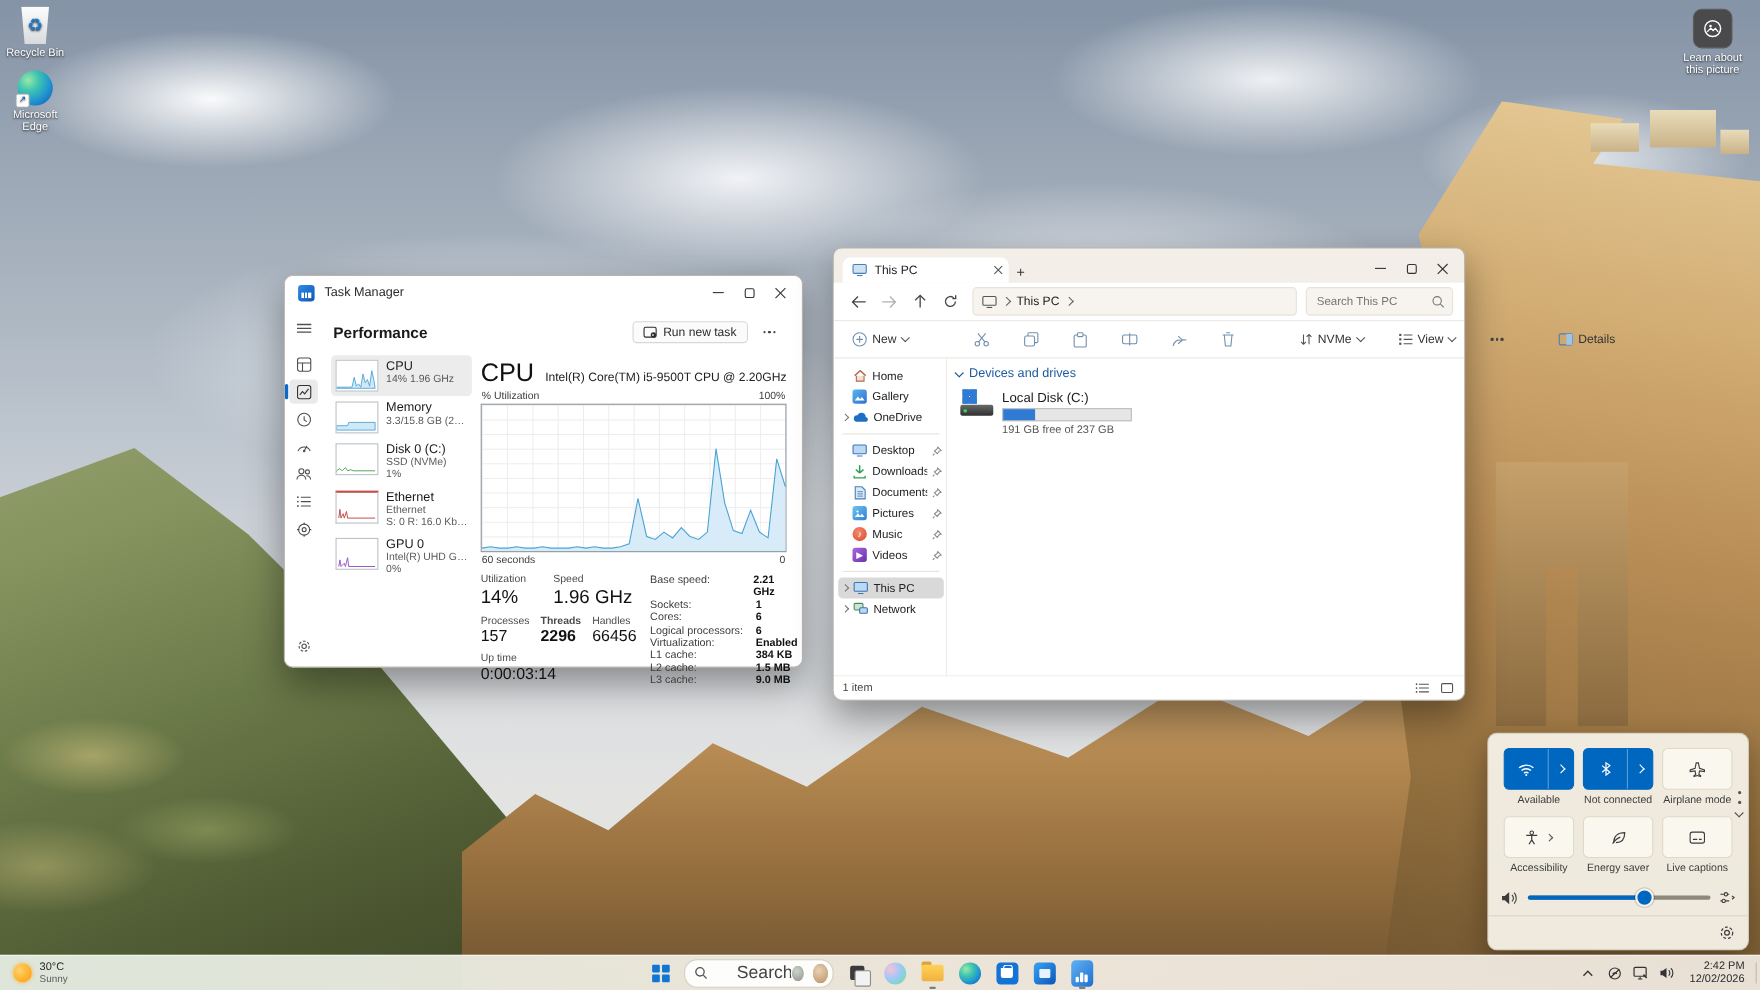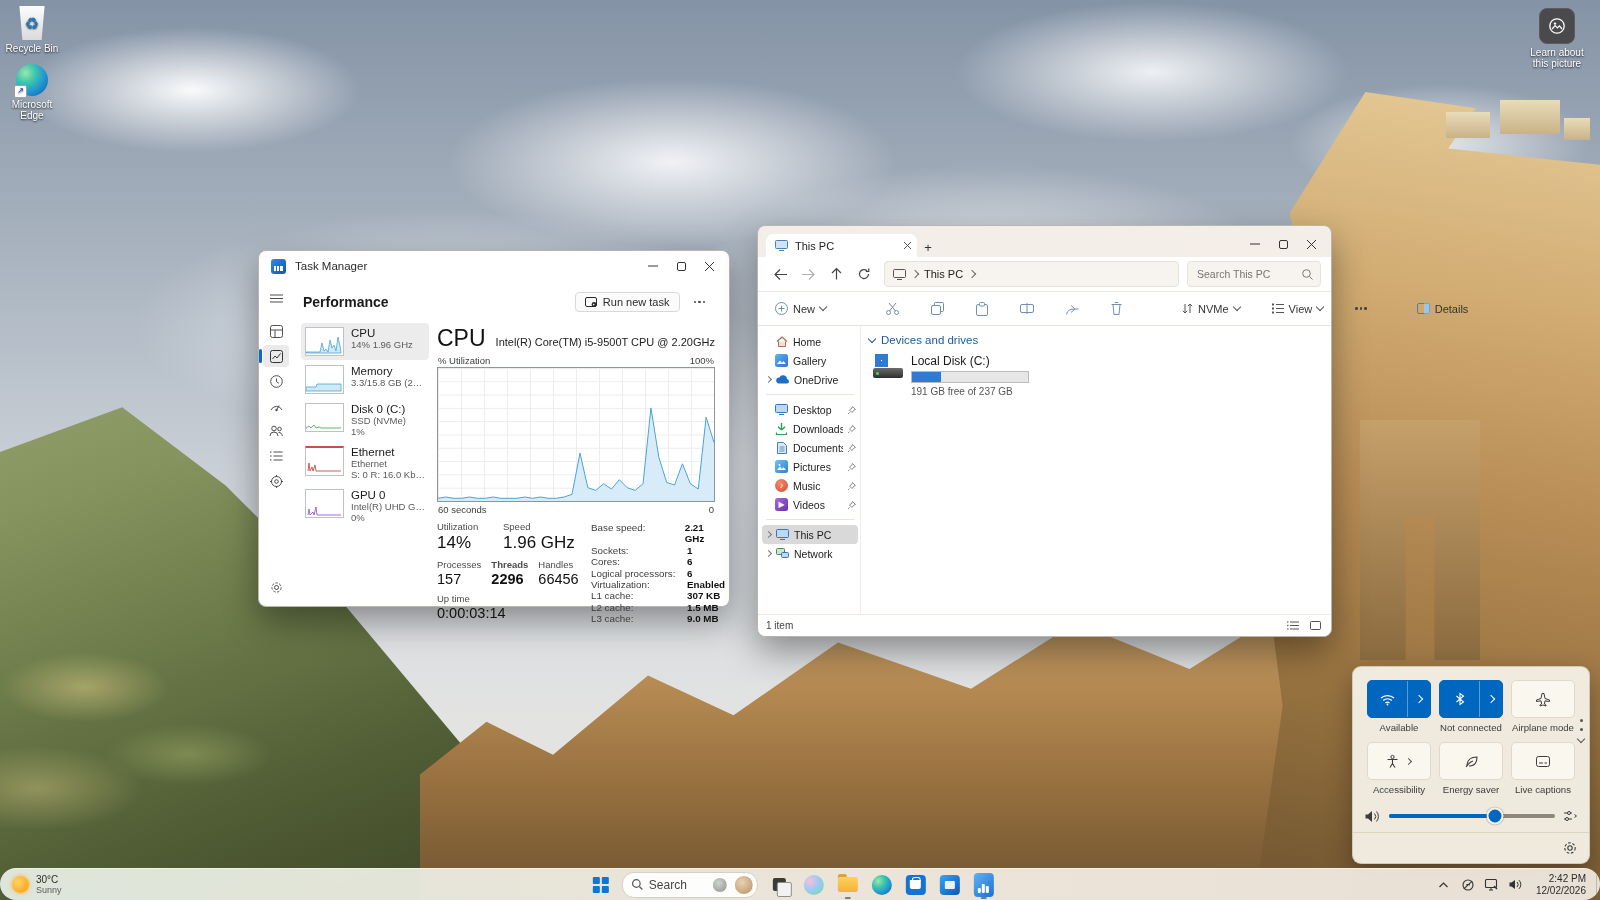--- a/index.html
+++ b/index.html
@@ -178,34 +178,34 @@
   .qs-pager .vchv{width:5px;height:5px;border-right:1.4px solid #555;border-bottom:1.4px solid #555;transform:rotate(45deg);margin-top:-1px;}
   .vol-row{position:absolute;left:12px;right:12px;top:136px;height:26px;display:flex;align-items:center;gap:8px;}
   .vol-track{flex:1;height:4px;border-radius:2px;background:#8d887c;position:relative;}
   .vol-fill{position:absolute;left:0;top:0;bottom:0;border-radius:2px;background:#0067c0;}
   .vol-knob{position:absolute;top:50%;width:13px;height:13px;border-radius:50%;background:#0067c0;border:2.5px solid #f6f2e8;transform:translate(-50%,-50%);box-shadow:0 0 0 1px rgba(0,0,0,.15);}
   .qs-bottom{position:absolute;left:0;right:0;bottom:0;height:30px;border-top:1px solid #ddd5c2;display:flex;align-items:center;justify-content:flex-end;padding:0 12px;color:#3c3c3c;}
 
   
   #taskbar{position:absolute;left:0;right:0;bottom:0;height:31px;
     background:linear-gradient(90deg,rgba(231,238,228,.94),rgba(243,237,226,.94) 55%,rgba(240,233,223,.94));
-    border-top:1px solid rgba(255,255,255,.5);display:flex;align-items:center;border-radius:16px;}
+    border-top:1px solid rgba(255,255,255,.5);display:flex;align-items:center;}
   .weather{display:flex;align-items:center;gap:7px;padding:0 12px;height:100%;}
   .sun{width:17px;height:17px;border-radius:50%;background:radial-gradient(circle at 35% 35%,#ffd36b,#f90);box-shadow:0 0 4px rgba(255,160,0,.7);}
   .wtxt{line-height:11px;}
   .wtemp{font-size:10px;color:#2b2b2b;}
   .wcond{font-size:9px;color:#5c5c5c;}
   .tb-center{position:absolute;left:50%;top:0;bottom:0;transform:translateX(-52%);display:flex;align-items:center;gap:9px;}
   .tico{width:25px;height:25px;display:flex;align-items:center;justify-content:center;border-radius:4px;position:relative;}
   .tico .rundot{position:absolute;bottom:-2px;left:50%;transform:translateX(-50%);width:6px;height:2.5px;border-radius:2px;background:#7d7d7d;}
   .startlogo{width:16px;height:16px;display:grid;grid-template-columns:7px 7px;grid-template-rows:7px 7px;gap:2px;}
   .startlogo i{background:#1076d4;border-radius:1px;}
   .searchpill{height:24px;width:122px;border-radius:12px;background:rgba(255,255,255,.9);border:1px solid #d5cfc4;
     display:flex;align-items:center;gap:6px;padding:0 3px 0 9px;}
-  .searchpill .stxt{flex:1;font-size:12px;color:#444;}
+  .searchpill .stxt{flex:1;font-size:16px;color:#444;margin-left:21px;}
   .hl1{width:18px;height:18px;border-radius:50%;background:radial-gradient(circle at 40% 35%,#e8d2b4,#b98f62);border:1px solid #fff;}
   .hl2{width:14px;height:14px;border-radius:50%;background:radial-gradient(circle at 40% 35%,#cfd4cd,#8b9288);border:1px solid #fff;margin-left:-8px;}
   .tv-back{width:13px;height:13px;background:#3a3a3a;border-radius:2px;position:relative;}
   .tv-front{position:absolute;left:4px;top:4px;width:13px;height:13px;background:#f2f2f2;border:1px solid #8c8c8c;border-radius:2px;}
   .copilot{width:20px;height:20px;border-radius:50%;background:radial-gradient(circle at 30% 30%,#f9c0d8,#9ec9f7 45%,#7cd7bd 80%);}
   .folder{width:20px;height:15px;position:relative;}
   .folder:before{content:"";position:absolute;left:0;top:-3px;width:9px;height:5px;background:#dba33b;border-radius:2px 2px 0 0;}
   .folder:after{content:"";position:absolute;inset:0;background:linear-gradient(180deg,#ffd257,#f0b23e);border-radius:2px;}
   .edge-s{width:20px;height:20px;border-radius:50%;background:radial-gradient(circle at 32% 30%,#9ce7a8 0%,#3fc6ae 32%,#1e94d2 64%,#1254aa 100%);}
   .store{width:20px;height:20px;border-radius:4px;background:#1573d6;display:flex;align-items:center;justify-content:center;}
@@ -490,21 +490,21 @@
                 <div class="drow">
                     <span class="dl">Logical processors:</span>
                     <span class="dv">6</span>
                   </div>
                 <div class="drow">
                     <span class="dl">Virtualization:</span>
                     <span class="dv">Enabled</span>
                   </div>
                 <div class="drow">
                     <span class="dl">L1 cache:</span>
-                    <span class="dv">307 KB</span>
+                    <span class="dv">384 KB</span>
                   </div>
                 <div class="drow">
                     <span class="dl">L2 cache:</span>
                     <span class="dv">1.5 MB</span>
                   </div>
                 <div class="drow">
                     <span class="dl">L3 cache:</span>
                     <span class="dv">9.0 MB</span>
                   </div>
               </div>

